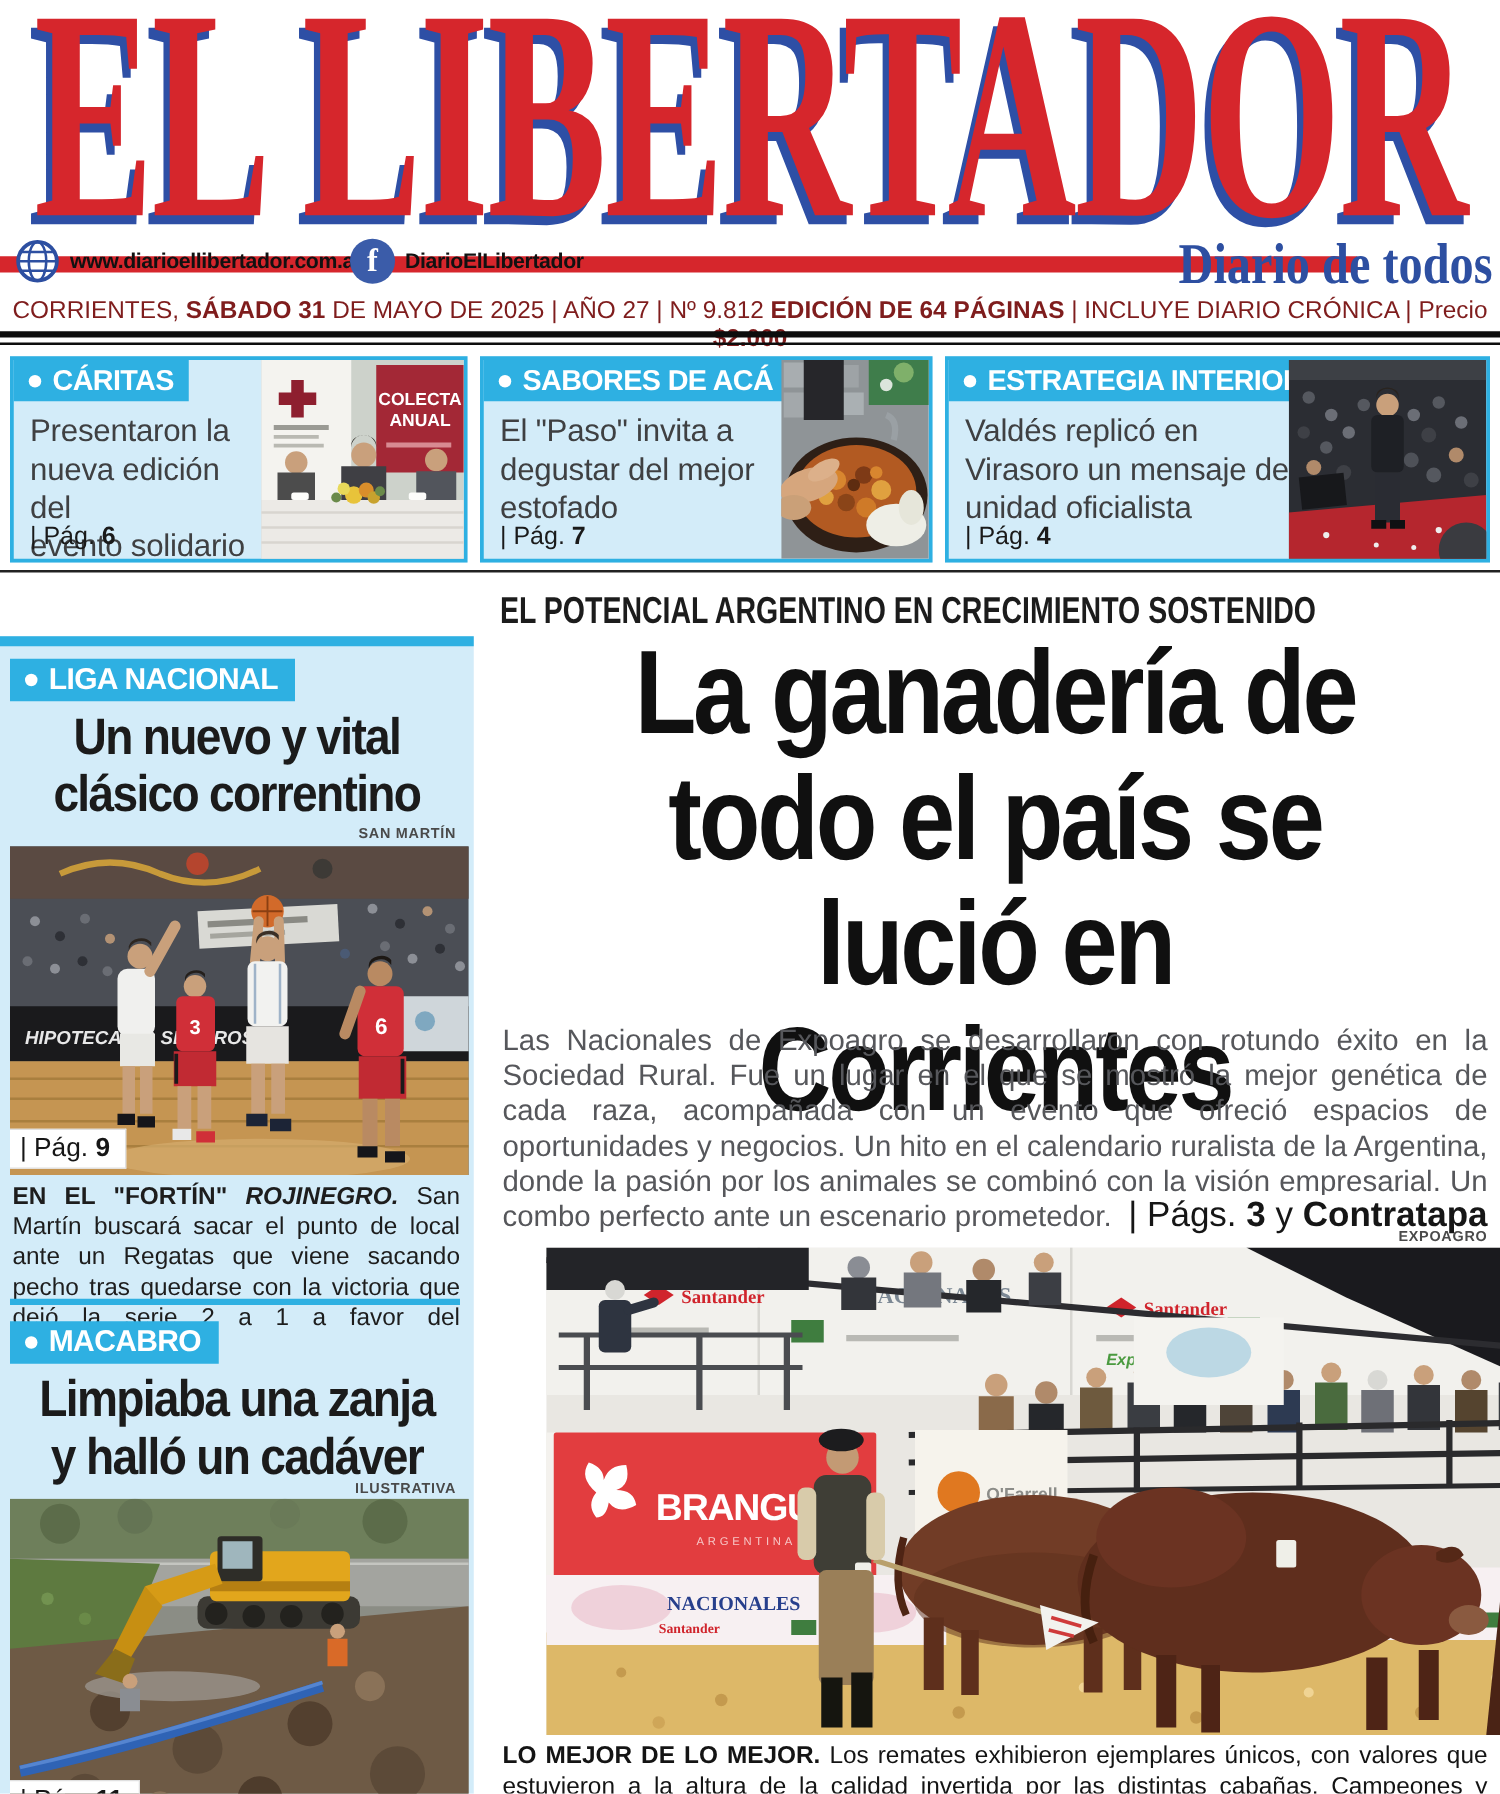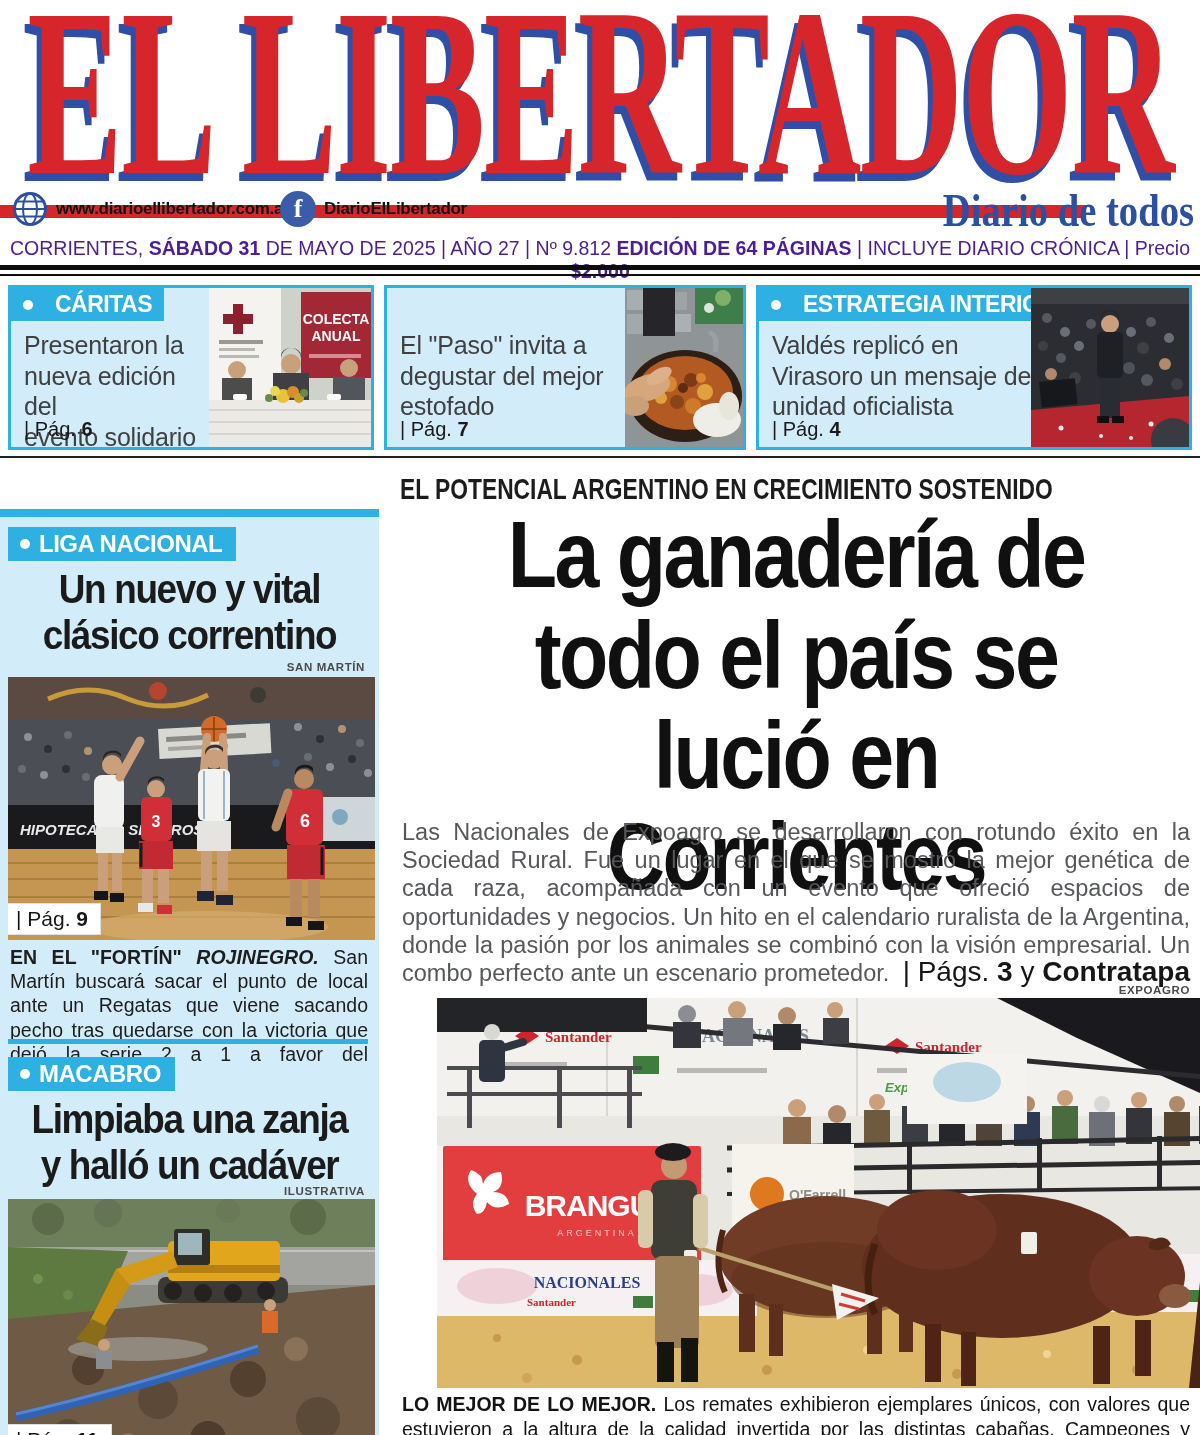--- a/index.html
+++ b/index.html
@@ -27,31 +27,31 @@
     background:linear-gradient(45deg,#f09433,#e6683c,#dc2743,#cc2366,#bc1888);}
   #ig-inner{width:22px;height:22px;border:2.5px solid #fff;border-radius:7px;position:relative;}
   #ig-lens{position:absolute;left:4px;top:4px;width:9px;height:9px;border:2.5px solid #fff;border-radius:50%;}
   #ig-dot{position:absolute;right:1px;top:1px;width:3px;height:3px;background:#fff;border-radius:50%;}
   #yt-box{width:40px;height:28px;background:#e02424;border-radius:7px;display:flex;align-items:center;justify-content:center;}
   #yt-play{width:0;height:0;border-left:12px solid #fff;border-top:7px solid transparent;border-bottom:7px solid transparent;}
   #tagline{position:absolute;right:6px;top:-2px;font-family:"Liberation Serif",serif;font-weight:bold;
     font-size:46px;color:#2d4fa1;transform:scaleX(0.84);transform-origin:right center;white-space:nowrap;}
 
   
-  #dateline{top:237px;left:0;width:1200px;text-align:center;font-size:19.5px;color:#4c1d95;}
+  #dateline{top:237px;left:0;width:1200px;text-align:center;font-size:19.5px;color:#7f1d1d;}
   #dateline .b{font-weight:bold;}
   #rule-a{top:265px;left:0;width:1200px;height:5px;background:#0d0d0d;}
   #rule-b{top:274px;left:0;width:1200px;height:2px;background:#0d0d0d;}
   #rule-thin{top:456px;left:0;width:1200px;height:2px;background:#222;}
 
   
   .teaser{position:absolute;top:285px;height:165px;background:#d3ecf9;border:3px solid #2eb0e2;box-sizing:border-box;}
   #t0{left:8px;width:366px;} #t1{left:384px;width:362px;} #t2{left:756px;width:436px;}
   .teaser-header{position:absolute;top:0;left:0;height:33px;background:#2eb0e2;color:#fff;display:flex;
-    align-items:center;gap:22px;padding:0 12px;font-weight:bold;font-size:23px;letter-spacing:-0.5px;white-space:nowrap;}
+    align-items:center;gap:9px;padding:0 12px;font-weight:bold;font-size:23px;letter-spacing:-0.5px;white-space:nowrap;}
   .bullet{width:10px;height:10px;border-radius:50%;background:#fff;flex:none;}
   .teaser-headline{position:absolute;left:13px;top:42px;font-size:25px;color:#3f4042;line-height:1.22;
     letter-spacing:-0.2px;white-space:pre-line;}
   #t0 .teaser-headline{width:188px;} #t1 .teaser-headline{width:232px;} #t2 .teaser-headline{width:264px;}
   .teaser-pageref{position:absolute;left:13px;bottom:6px;font-size:20px;color:#1a1a1a;}
   .teaser-photo{position:absolute;top:0;right:0;bottom:0;}
   #t0 .teaser-photo{width:162px;} #t1 .teaser-photo{width:118px;} #t2 .teaser-photo{width:158px;}
   .teaser-photo svg{display:block;width:100%;height:100%;}
 
   
@@ -183,20 +183,24 @@
           <circle cx="90" cy="110" r="5" fill="#c8a22e"></circle>
         <circle cx="60" cy="110" r="4" fill="#6a8a4a"></circle>
           <circle cx="95" cy="105" r="4" fill="#6a8a4a"></circle>
         <rect x="24" y="106" width="14" height="6" rx="2" fill="#fdfdfb"></rect>
         <rect x="118" y="106" width="14" height="6" rx="2" fill="#fdfdfb"></rect>
       </svg>
     </div>
   </div>
 
   <div class="teaser" id="t1">
+    <div class="teaser-header">
+      <span class="bullet"></span>
+      <span>SABORES DE ACÁ</span>
+    </div>
     <div class="teaser-headline">El "Paso" invita a
 degustar del mejor
 estofado</div>
     <div class="teaser-pageref">
       <span>| Pág.</span>
       <b>7</b>
     </div>
     <div class="teaser-photo">
       <svg viewBox="0 0 118 159" preserveAspectRatio="none">
         <rect width="118" height="159" fill="#8f9497"></rect>

